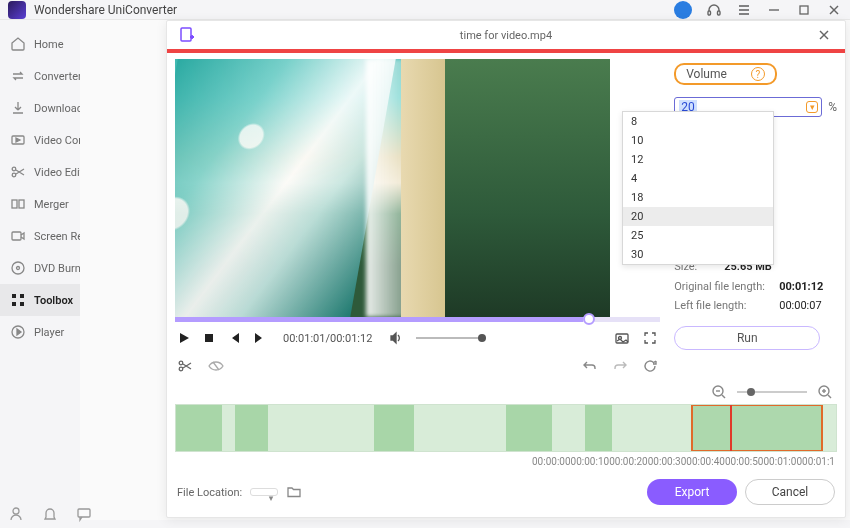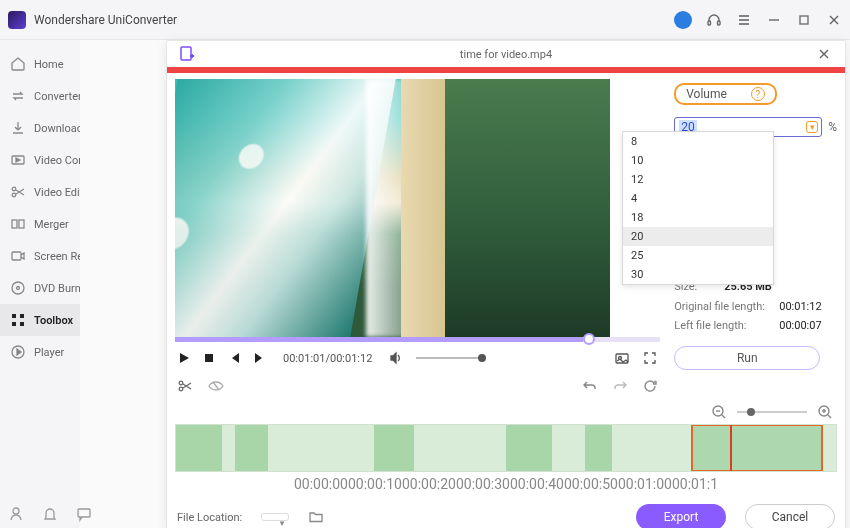--- a/index.html
+++ b/index.html
@@ -1,32 +1,32 @@
 <!DOCTYPE html>
 <html><head>
 <meta charset="utf-8">
 <style>
 *{margin:0;padding:0;box-sizing:border-box;font-family:-apple-system,BlinkMacSystemFont,"Segoe UI",Roboto,Arial,sans-serif}
 body{width:850px;height:528px;background:#f5f5f7;overflow:hidden;position:relative;font-size:12px;color:#333}
-.titlebar{height:40px;background:#f5f5f7;display:flex;align-items:center;padding:0 8px;border-bottom:1px solid #e8e8e8}
+.titlebar{height:20px;background:#f5f5f7;display:flex;align-items:center;padding:0 8px;border-bottom:1px solid #e8e8e8}
 .titlebar .logo{width:18px;height:18px;background:linear-gradient(135deg,#2b1a5c,#5a3fd4);border-radius:4px;margin-right:8px}
 .titlebar .title{font-size:12px;color:#444;flex:1}
 .titlebar .right-icons{display:flex;gap:14px;align-items:center}
 .titlebar .ic{width:16px;height:16px;display:flex;align-items:center;justify-content:center;color:#666}
 .titlebar .avatar{width:18px;height:18px;border-radius:50%;background:#2a7de1}
 .main{display:flex;height:500px}
 .sidebar{width:80px;background:#f5f5f7;padding-top:8px}
 .sidebar .item{display:flex;align-items:center;gap:8px;padding:8px 10px;font-size:11px;color:#666;cursor:pointer;white-space:nowrap;overflow:hidden}
 .sidebar .item.active{background:#e8e8ea;font-weight:600;color:#222}
 .sidebar .item .ic{width:16px;height:16px;display:flex;align-items:center;justify-content:center}
 .bottombar{position:absolute;bottom:6px;left:8px;display:flex;gap:18px;color:#999}
 .bottombar .ic{width:16px;height:16px}
 .content{flex:1;position:relative;background:#fafafa}
 .modal{position:absolute;left:86px;top:0px;width:680px;height:498px;background:#fff;border:1px solid #e6e6e6;border-radius:2px;box-shadow:0 2px 12px rgba(0,0,0,.08)}
-.modal-header{height:32px;display:flex;align-items:center;justify-content:center;position:relative;border-bottom:6px solid #ef4444}
+.modal-header{height:32px;display:flex;align-items:center;justify-content:center;position:relative;border-bottom:4px solid #ef4444}
 .modal-header .add-icon{position:absolute;left:10px;width:20px;height:20px;display:flex;align-items:center;justify-content:center;color:#7c4dff}
 .modal-header .close{position:absolute;right:10px;color:#666;cursor:pointer;padding:4px}
 .modal-body{display:flex;padding:6px 8px 0 8px;gap:14px}
 .video-col{width:489px}
 .video-preview{width:435px;height:258px;background:linear-gradient(180deg,#3fb8b0 0%,#4fc9c1 15%,#d8c893 38%,#e8dbb8 48%,#3b7a4c 60%,#2e5a3a 80%);position:relative;overflow:hidden}
 .video-preview .waves{position:absolute;left:0;top:0;width:50%;height:100%;background:
  radial-gradient(circle at 10% 60%,rgba(255,255,255,.9) 0 6%,transparent 7%) ,
  radial-gradient(circle at 40% 30%,rgba(255,255,255,.85) 0 5%,transparent 6%),
  linear-gradient(120deg,#2aa9a1 0%,#7ed3cd 30%,#fff 55%,#c9e9e6 70%,#1f7e77 100%);
  opacity:.9;transform:skewX(-10deg) translateX(-20px)}
@@ -50,33 +50,33 @@
 .vol-select{margin-top:12px;display:flex;align-items:center;gap:6px}
 .vol-select .box{width:148px;height:20px;border:1.5px solid #6b6bd6;border-radius:3px;display:flex;align-items:center;padding:0 4px;color:#2a4bd6;position:relative}
 .vol-select .box .caret{position:absolute;right:3px;top:3px;width:12px;height:12px;border:1px solid #f39a2a;border-radius:3px;display:flex;align-items:center;justify-content:center;color:#f39a2a;font-size:9px}
 .vol-select .unit{color:#666}
 .dropdown{position:absolute;top:90px;left:455px;width:152px;background:#fff;border:1px solid #d8d8d8;box-shadow:0 2px 6px rgba(0,0,0,.1);z-index:10}
 .dropdown .opt{padding:3px 8px;font-size:11px;color:#333;cursor:pointer}
 .dropdown .opt.sel{background:#ececec}
 .meta{margin-top:120px;font-size:11px;color:#555;line-height:1.8}
 .meta .lbl{color:#777;display:inline-block;width:105px}
 .meta .val{color:#222}
-.meta .valb{color:#222;font-weight:400}
+.meta .valb{color:#222;font-weight:700}
 .run-btn{margin-top:10px;width:146px;height:24px;border:1px solid #c9b8ff;border-radius:14px;background:#fff;color:#555;display:flex;align-items:center;justify-content:center;cursor:pointer}
 .timeline-area{padding:0 8px}
 .zoomrow{display:flex;align-items:center;gap:10px;justify-content:flex-end;padding:2px 4px}
 .zoomrow .line{width:70px;height:2px;background:#ccc;position:relative}
 .zoomrow .line .k{position:absolute;left:10px;top:-3px;width:8px;height:8px;border-radius:50%;background:#666}
 .timeline{height:48px;background:#d8ecd8;position:relative;border:1px solid #cfe3cf;margin-top:2px;overflow:hidden}
 .timeline .seg{position:absolute;top:0;height:100%;background:#a8d6a8}
 .timeline .sel{position:absolute;top:-1px;height:calc(100% + 2px);border:2px solid #e06a2a;background:rgba(168,214,168,.9)}
 .timeline .cursor{position:absolute;top:-1px;width:2px;height:calc(100% + 2px);background:#e03a2a}
 .timeline .cursor::before{content:"";position:absolute;top:-6px;left:-4px;width:10px;height:6px;background:#e03a2a;clip-path:polygon(0 0,100% 0,50% 100%)}
-.ruler{display:flex;justify-content:center;font-size:14px;color:#888;padding:4px 2px 0}
-.footer{display:flex;align-items:center;gap:19px;padding:12px 10px 0}
+.ruler{display:flex;justify-content:flex-end;font-size:10px;color:#888;padding:4px 2px 0}
+.footer{display:flex;align-items:center;gap:8px;padding:12px 10px 0}
 .footer .lbl{font-size:11px;color:#666}
 .footer .path{border:1px solid #ddd;border-radius:3px;padding:3px 18px 3px 8px;font-size:11px;color:#444;position:relative}
 .footer .path .caret{position:absolute;right:4px;top:4px;font-size:9px;color:#888}
 .footer .spacer{flex:1}
 .footer .export{width:90px;height:26px;border-radius:14px;background:#8a5cff;color:#fff;display:flex;align-items:center;justify-content:center;cursor:pointer}
 .footer .cancel{width:90px;height:26px;border-radius:14px;background:#fff;border:1px solid #ccc;color:#444;display:flex;align-items:center;justify-content:center;cursor:pointer}
 .ghost-right{position:absolute;right:8px;top:62px;color:#999;font-size:11px;display:flex;flex-direction:column;gap:40px;align-items:flex-end}
 .ghost-right .dot{width:14px;height:14px;border-radius:50%;background:#f39a2a;display:inline-flex;align-items:center;justify-content:center;color:#fff;font-size:10px}
 .dollar{position:absolute;right:16px;color:#bbb;font-size:12px}
 svg{display:block}

